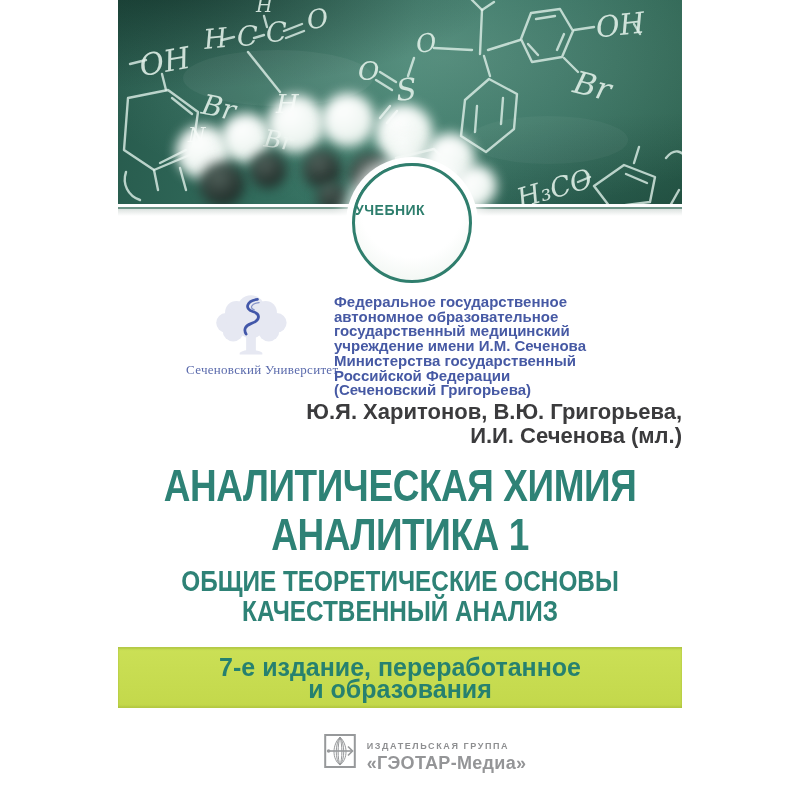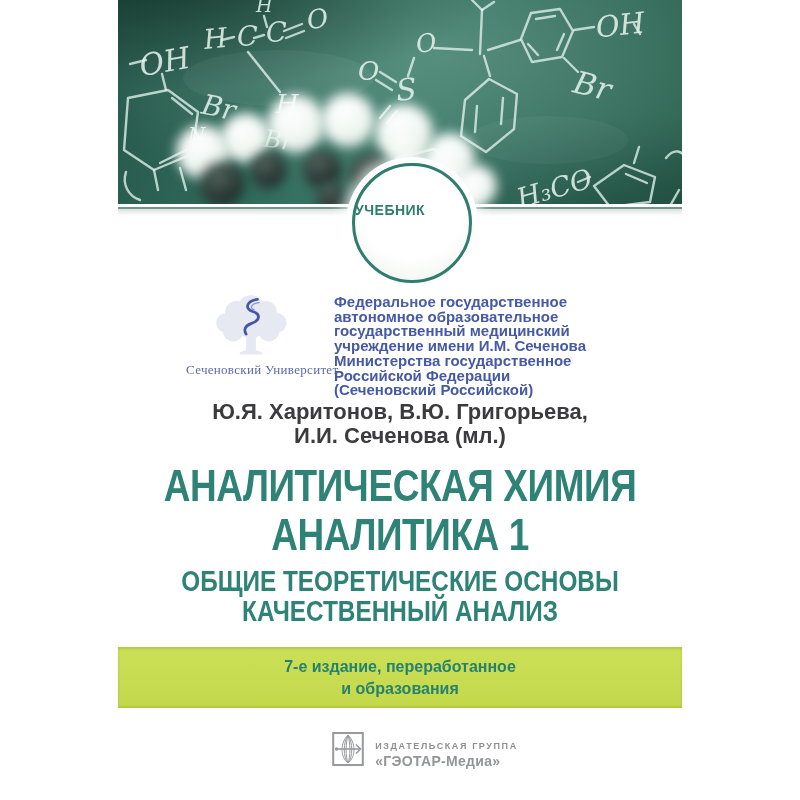--- a/index.html
+++ b/index.html
@@ -38,44 +38,44 @@
   
   .uni-row{position:absolute;left:0;top:288px;width:100%;display:flex;justify-content:center;
       align-items:flex-start;gap:18px;z-index:3;}
   .uni-logo{width:130px;text-align:center;}
   .uni-caption{margin-top:2px;font-family:"Liberation Serif",serif;font-size:13px;
       color:#5a6aac;letter-spacing:.3px;white-space:nowrap;}
   .uni-text{width:280px;padding-top:7px;font-size:15px;font-weight:700;color:#4659a4;
       line-height:14.7px;text-align:left;}
 
   
-  .authors{position:absolute;left:0;top:400px;width:100%;text-align:center;
+  .authors{position:absolute;left:0;top:400px;width:100%;text-align:right;
       font-size:22px;font-weight:700;color:#3b3b3d;line-height:24px;z-index:3;}
 
   
   .title{position:absolute;left:0;top:461px;width:100%;text-align:center;color:#2e8276;
       font-size:44px;font-weight:700;line-height:49px;transform:scaleX(.84);transform-origin:50% 50%;
       letter-spacing:-.5px;z-index:3;}
   .subtitle{position:absolute;left:0;top:566px;width:100%;text-align:center;color:#2e8276;
       font-size:29px;font-weight:700;line-height:30px;transform:scaleX(.84);transform-origin:50% 50%;z-index:3;}
 
   
   .edition-bar{position:absolute;left:0;top:647px;width:564px;height:61px;
       background:linear-gradient(180deg,#cbe056 0%,#c3d84b 100%);
       box-shadow:inset 0 2px 2px rgba(120,140,30,.28),inset 0 -2px 2px rgba(120,140,30,.2);
-      text-align:center;color:#26816f;font-size:16px;font-weight:700;line-height:22px;
+      text-align:center;color:#26816f;font-size:25px;font-weight:700;line-height:22px;
       padding-top:9px;box-sizing:border-box;z-index:3;}
 
   
   .publisher{position:absolute;left:0;top:728px;width:100%;display:flex;justify-content:center;z-index:3;}
   .pub-inner{display:flex;align-items:center;margin-left:50px;}
   .pub-logo{flex:none;}
   .pub-text{margin-left:11px;text-align:left;}
   .pub-group{margin-top:13px;font-size:9px;font-weight:700;letter-spacing:1.6px;color:#8e8f91;white-space:nowrap;}
-  .pub-name{margin-top:2px;font-size:14px;font-weight:700;letter-spacing:.3px;color:#949597;white-space:nowrap;}
+  .pub-name{margin-top:2px;font-size:18px;font-weight:700;letter-spacing:.3px;color:#949597;white-space:nowrap;}
 
   .tree-logo .blob{fill:#e6e8f2;}
   .pub-logo path,.pub-logo rect{fill:none;stroke:#97999b;}
 </style>
 </head>
 <body>
 
 <div class="stage">
   <div class="cover">
 
@@ -193,22 +193,22 @@
           <rect class="blob" x="50" y="56" width="12" height="22"></rect>
           <path class="blob" d="M42,80 C48,75 64,75 70,80 L70,82 L42,82 Z"></path>
           <path d="M64,14 C50,16 48,26 58,29 C68,32 68,40 56,44 C48,47 47,52 50,57" fill="none" stroke="#4257a9" stroke-width="3.4" stroke-linecap="round"></path>
           <path d="M66,18 C56,19 54,25 60,27" fill="none" stroke="#8392c8" stroke-width="1.5" stroke-linecap="round"></path>
         </svg>
         <div class="uni-caption">Сеченовский Университет</div>
       </div>
       <div class="uni-text">
         <div>Федеральное государственное автономное образовательное</div>
         <div>государственный медицинский учреждение имени И.М. Сеченова</div>
-        <div>Министерства государственное Российской Федерации</div>
-        <div>(Сеченовский Российской)</div>
+        <div>Министерства государственный Российской Федерации</div>
+        <div>(Сеченовский Григорьева)</div>
       </div>
     </div>
 
     <div class="authors">
       <div>Ю.Я. Харитонов, В.Ю. Григорьева,</div>
       <div>И.И. Сеченова (мл.)</div>
     </div>
 
     <div class="title">
       <div>АНАЛИТИЧЕСКАЯ ХИМИЯ</div>

